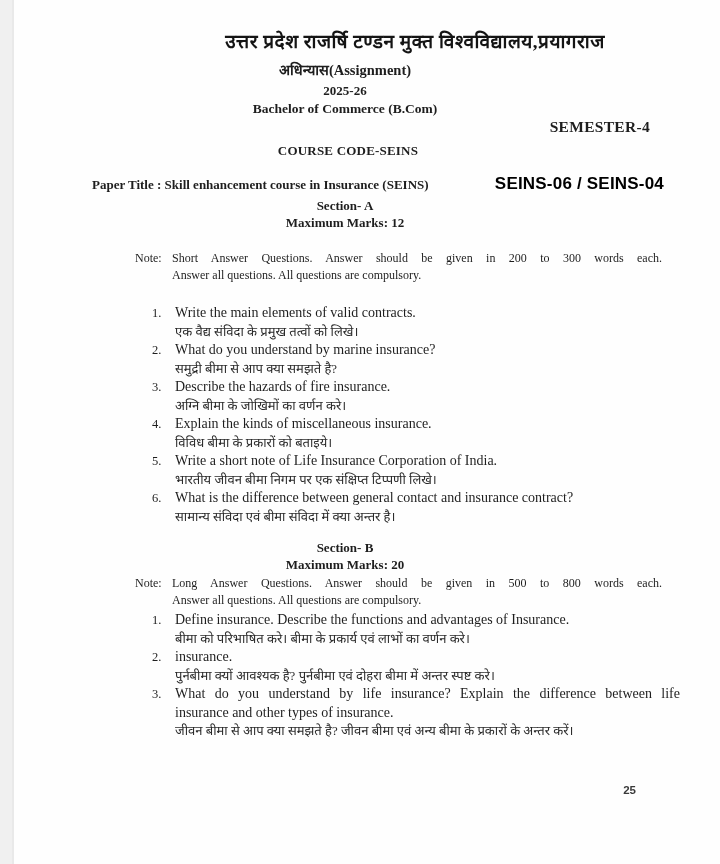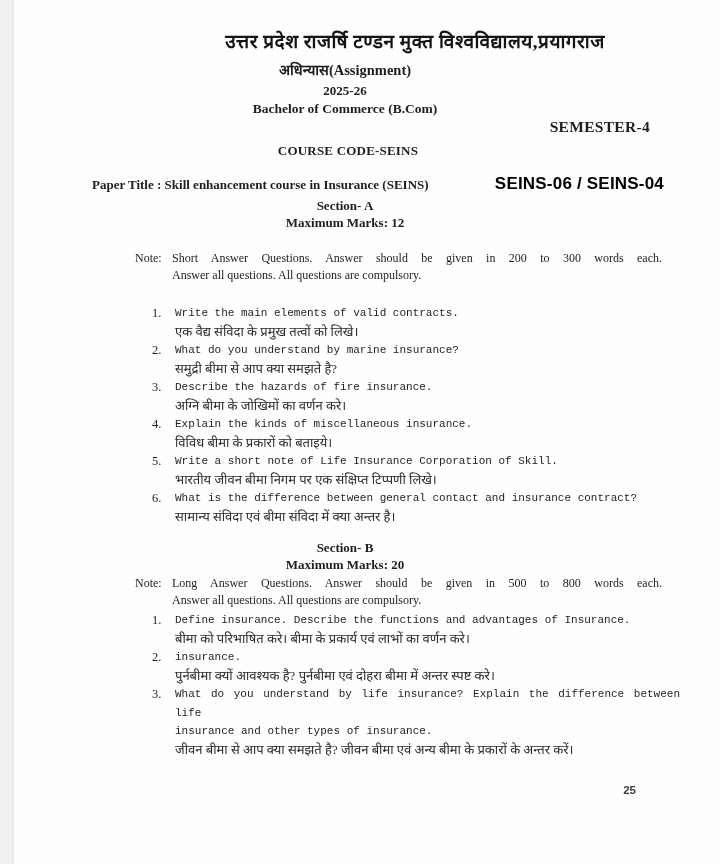--- a/index.html
+++ b/index.html
@@ -132,23 +132,22 @@
   .q-num {
     flex: 0 0 23px;
     font-size: 12.5px;
     line-height: 18.5px;
   }
   .q-body {
     flex: 0 0 505px;
     max-width: 505px;
   }
   .q-en {
-    font-size: 11px;
+    font-size: 14px;
     line-height: 18.5px;
-    font-family: Liberation Mono, monospace;
   }
   .q-hi {
     font-size: 13px;
     line-height: 18.5px;
     color: #2a2a2a;
   }
   .section-b-heading { margin-top: 14px; }
   .page-number {
     position: absolute;
     right: 84px;
@@ -215,21 +214,21 @@
       <li class="q-item">
         <span class="q-num">4.</span>
         <div class="q-body">
           <div class="q-en">Explain the kinds of miscellaneous insurance.</div>
           <div class="q-hi">विविध बीमा के प्रकारों को बताइये।</div>
         </div>
       </li>
       <li class="q-item">
         <span class="q-num">5.</span>
         <div class="q-body">
-          <div class="q-en">Write a short note of Life Insurance Corporation of Skill.</div>
+          <div class="q-en">Write a short note of Life Insurance Corporation of India.</div>
           <div class="q-hi">भारतीय जीवन बीमा निगम पर एक संक्षिप्त टिप्पणी लिखे।</div>
         </div>
       </li>
       <li class="q-item">
         <span class="q-num">6.</span>
         <div class="q-body">
           <div class="q-en">What is the difference between general contact and insurance contract?</div>
           <div class="q-hi">सामान्य संविदा एवं बीमा संविदा में क्या अन्तर है।</div>
         </div>
       </li>

